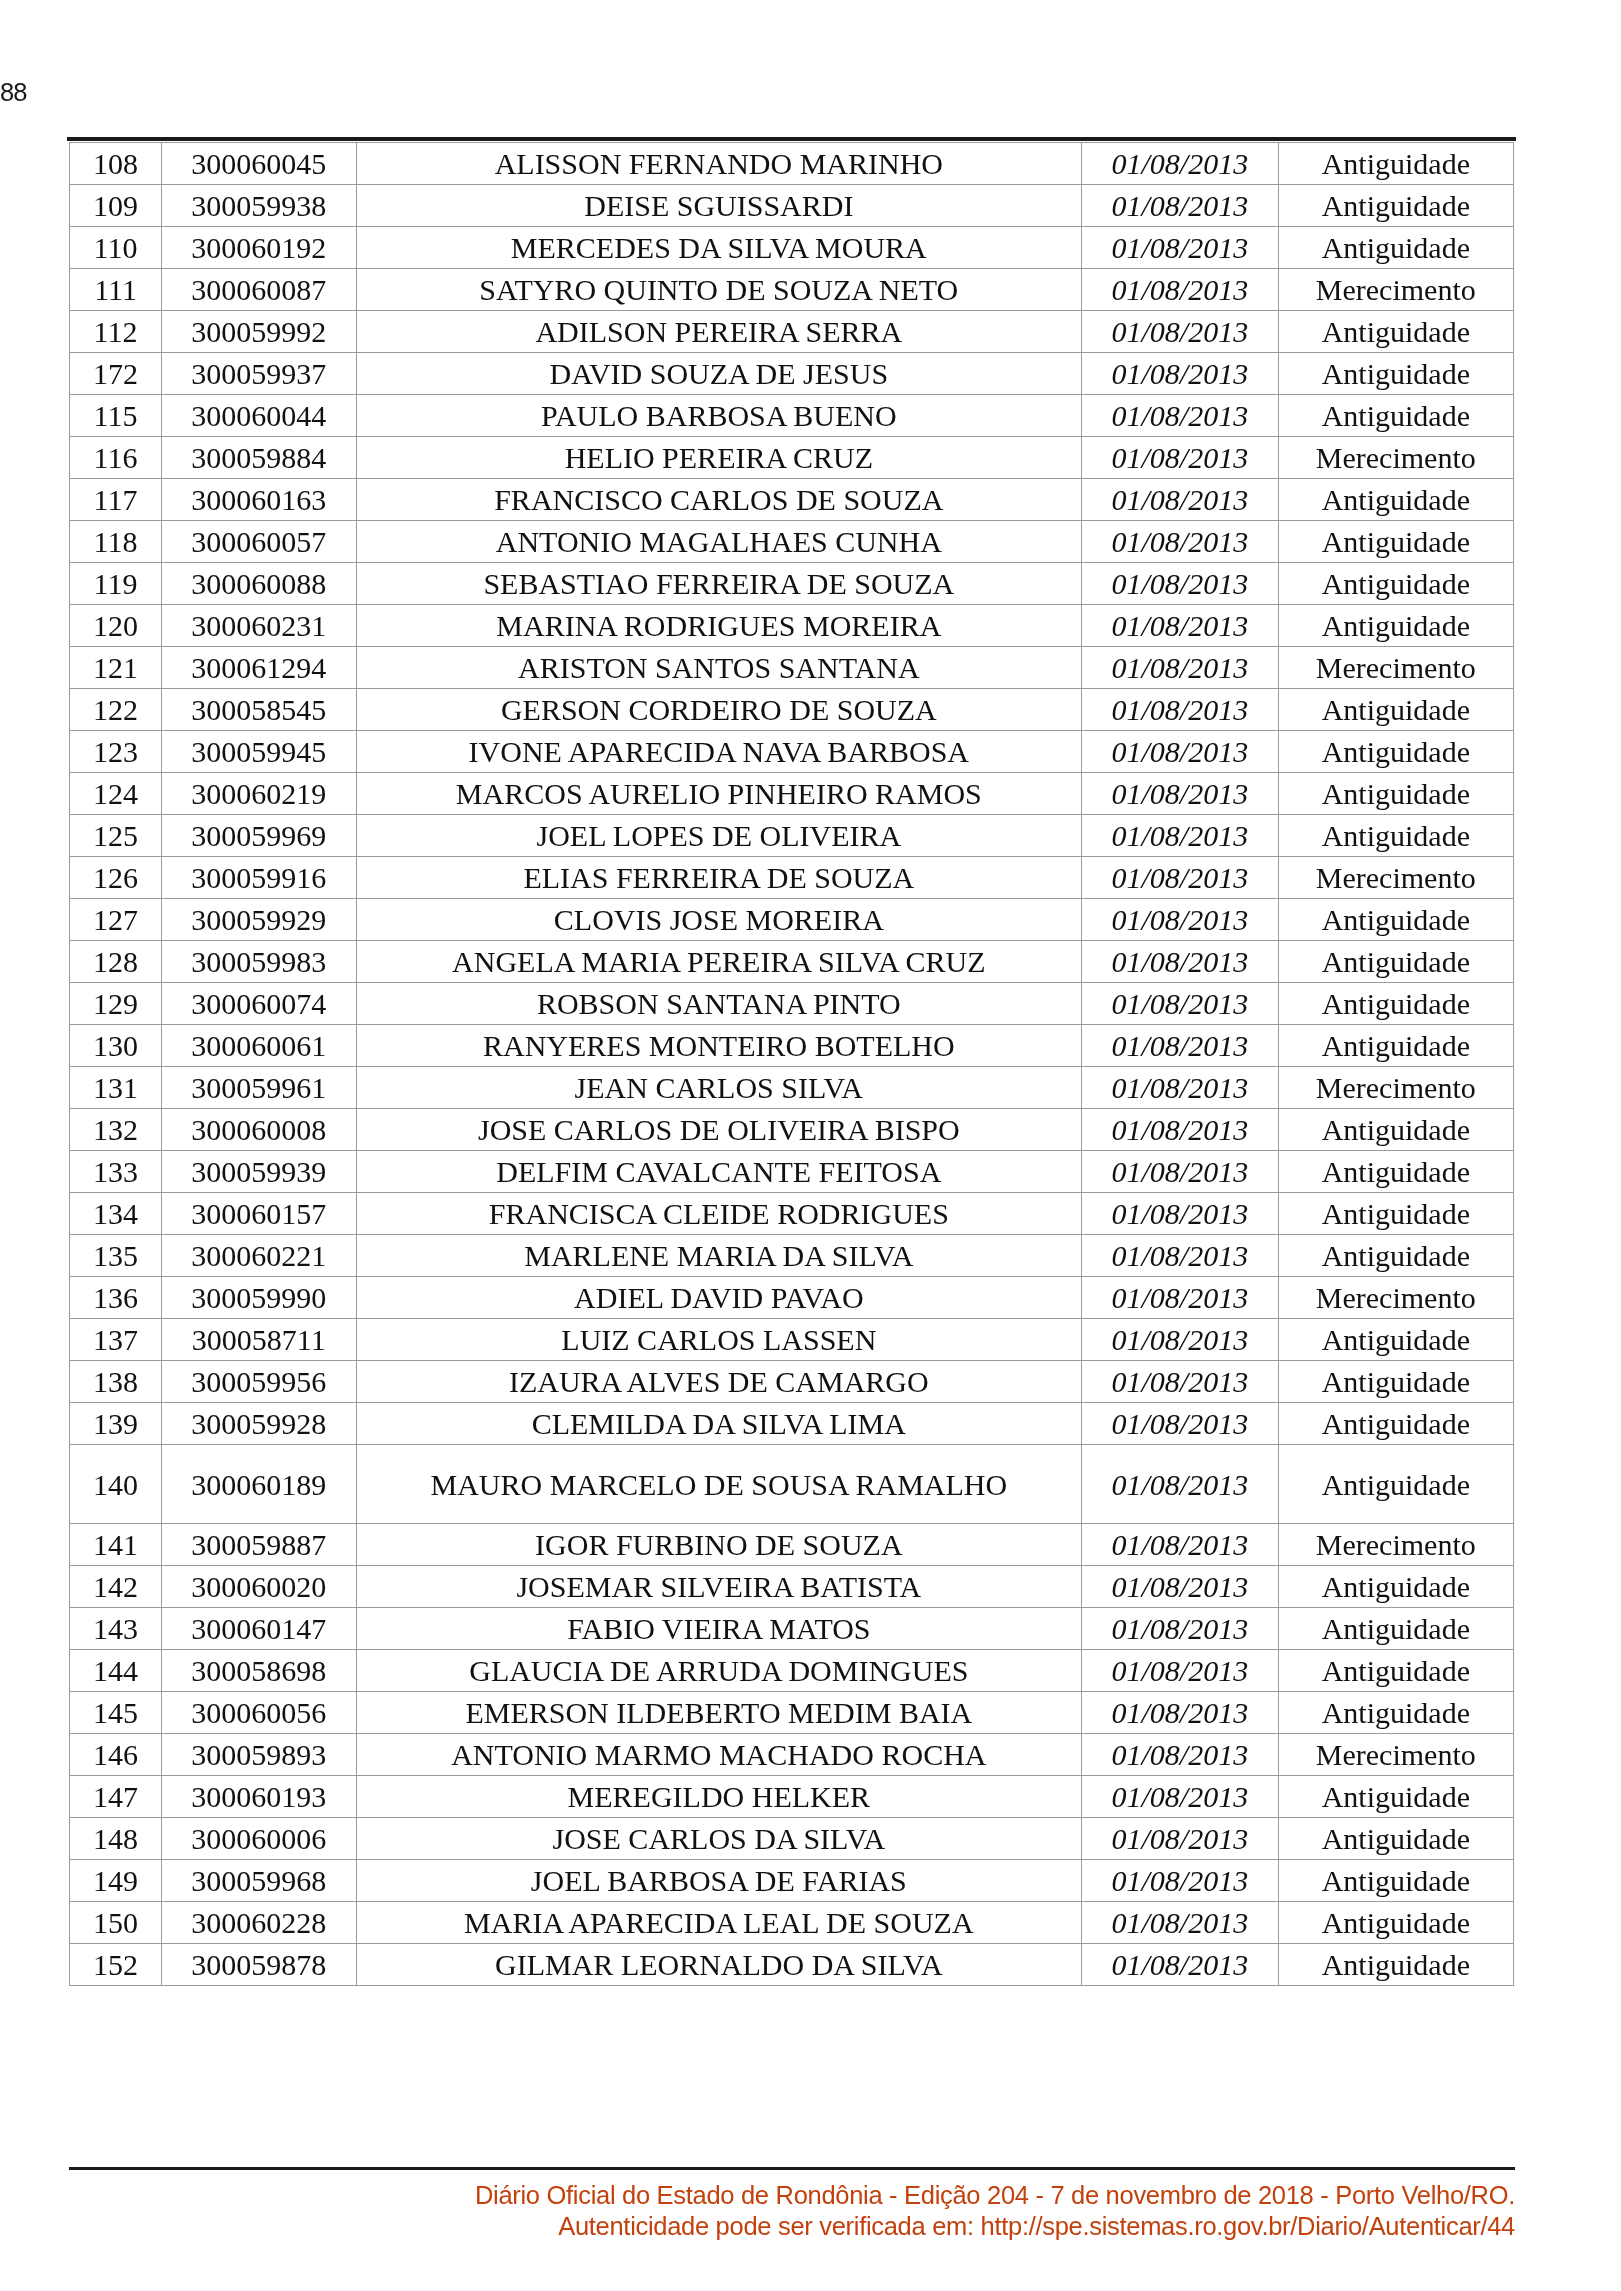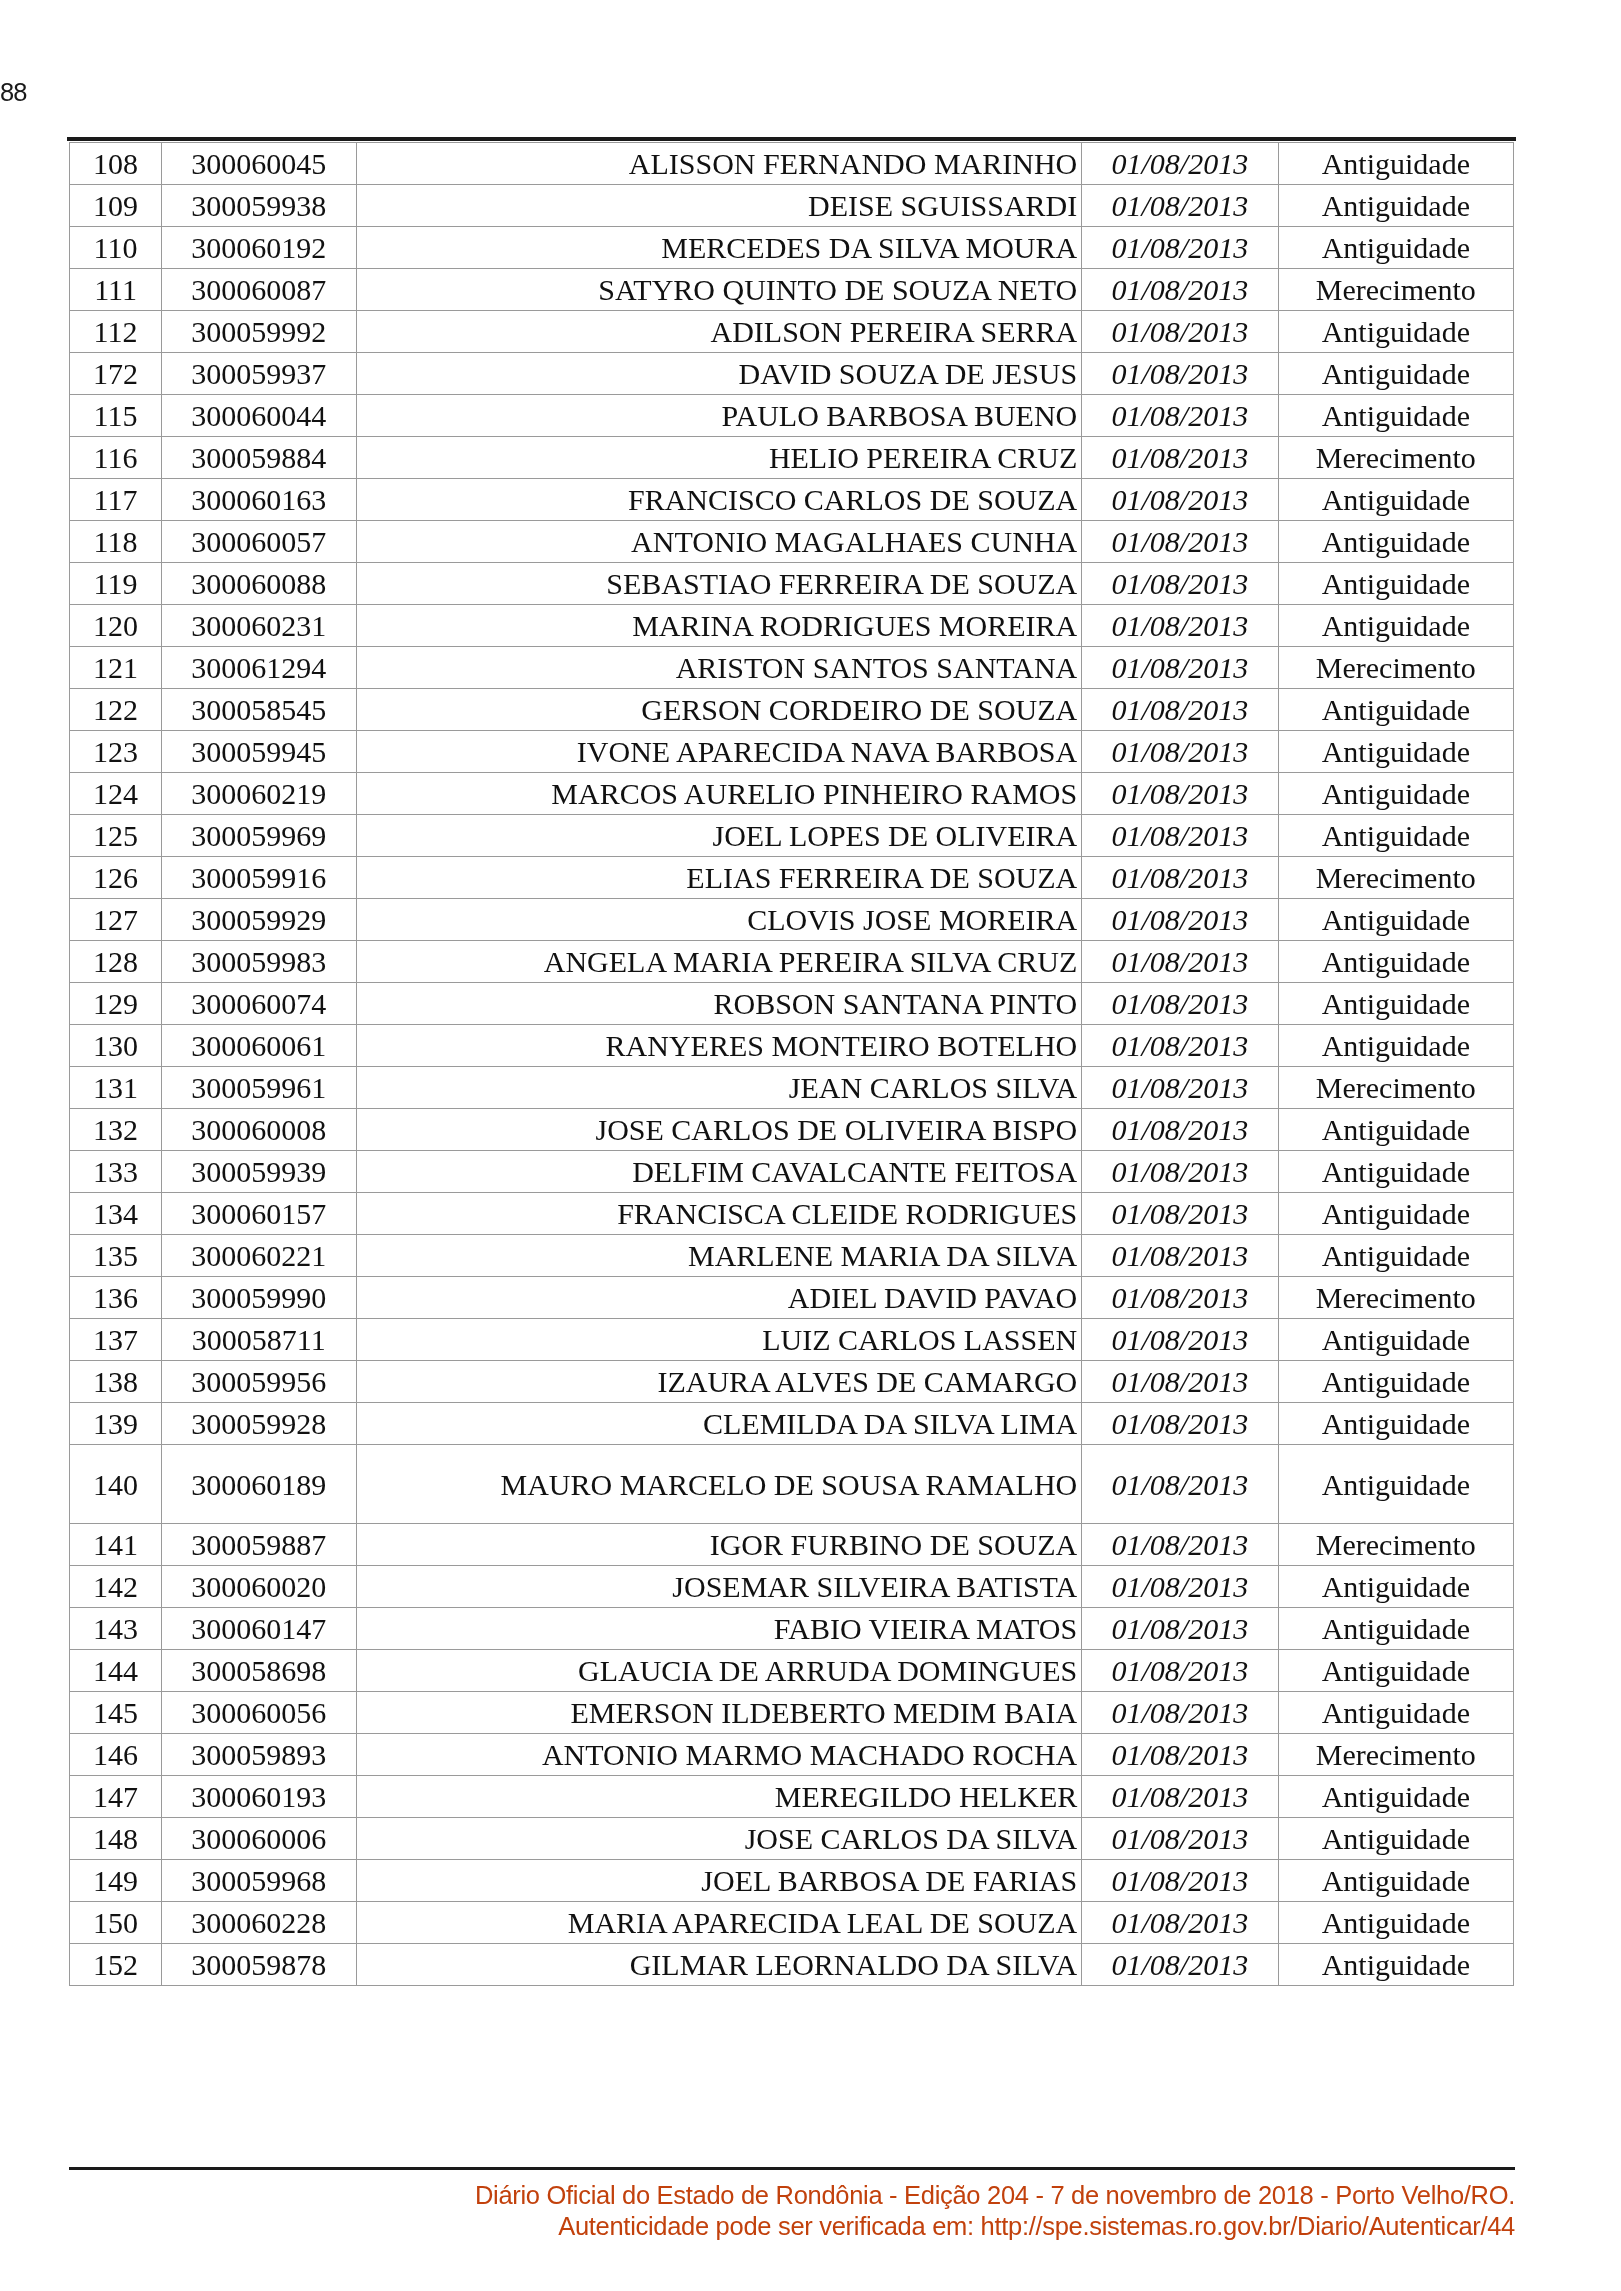--- a/index.html
+++ b/index.html
@@ -1,21 +1,21 @@
 <!DOCTYPE html>
 <html><head>
 <meta charset="utf-8">
 <style>
   html, body { margin: 0; padding: 0; background: #ffffff; }
   body { width: 1621px; height: 2292px; position: relative; overflow: hidden; font-family: "Liberation Serif", serif; color: #111; }
   .page-number { position: absolute; top: 78px; left: 0; width: 1621px; text-align: left; font-family: "Liberation Sans", sans-serif; font-size: 25.5px; letter-spacing: -1px; color: #1a1a1a; }
   .top-rule { position: absolute; top: 137px; left: 67px; width: 1449px; height: 3.9px; background: #1a1a1a; }
   table.roster { position: absolute; top: 142px; left: 69px; width: 1445px; border-collapse: collapse; table-layout: fixed; }
   table.roster td { border: 1.5px solid #9a9a9a; font-size: 30px; text-align: center; vertical-align: middle; padding: 0 3.9px; height: 41px; line-height: 35px; white-space: nowrap; overflow: hidden; }
-  table.roster td.col-name { white-space: normal; line-height: 37px; text-align: right; }
+  table.roster td.col-name { white-space: normal; line-height: 37px; }
   table.roster tr.tall td { height: 78px; }
   .col-num { width: 90px; }
   .col-id { width: 190px; }
   .col-name { width: 709px; }
   .col-date { width: 192px; font-style: italic; }
   .col-type { width: 230px; }
   .bottom-rule { position: absolute; top: 2167px; left: 69px; width: 1446px; height: 2.9px; background: #1a1a1a; }
   .footer { position: absolute; left: 69px; width: 1446px; text-align: right; font-family: "Liberation Sans", sans-serif; font-size: 25.5px; color: #c2410c; letter-spacing: -0.3px; }
   .footer-line1 { top: 2181px; }
   .footer-line2 { top: 2212px; }

